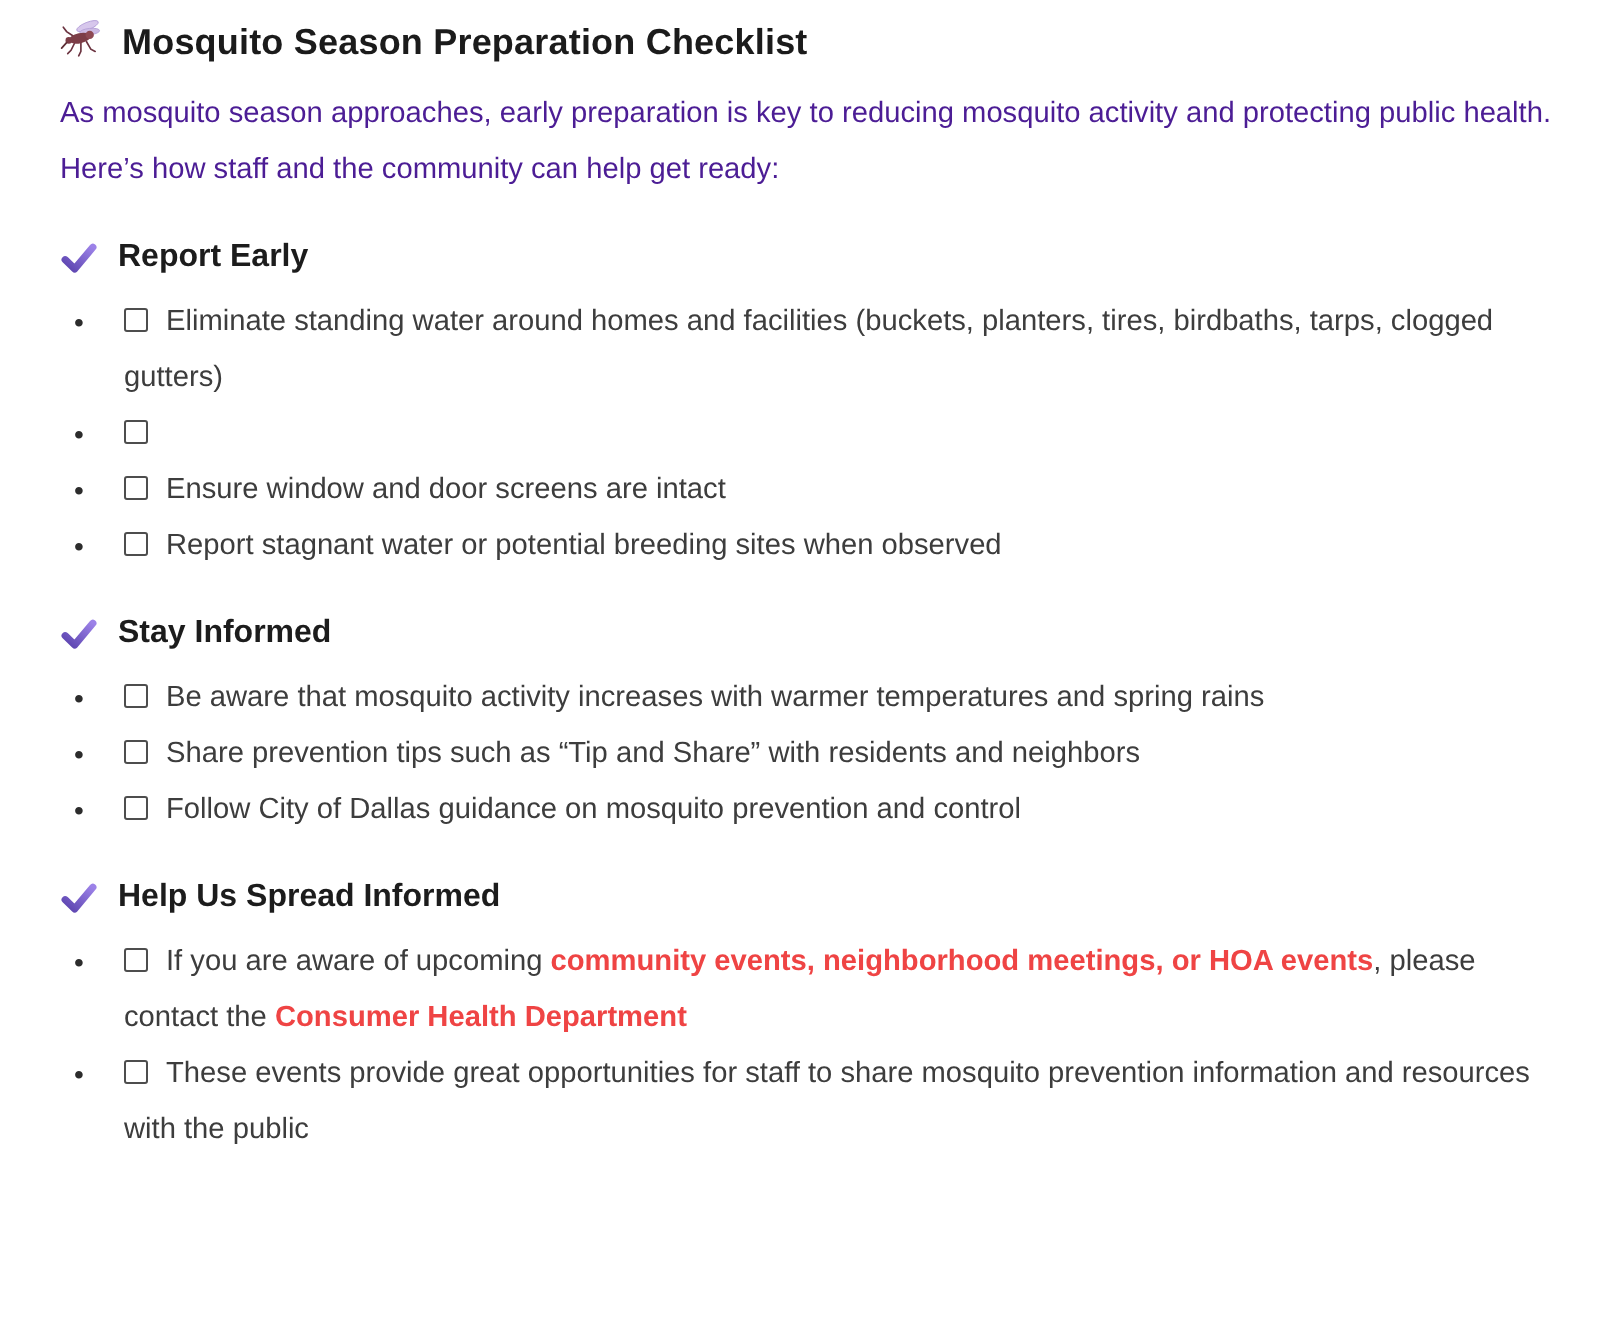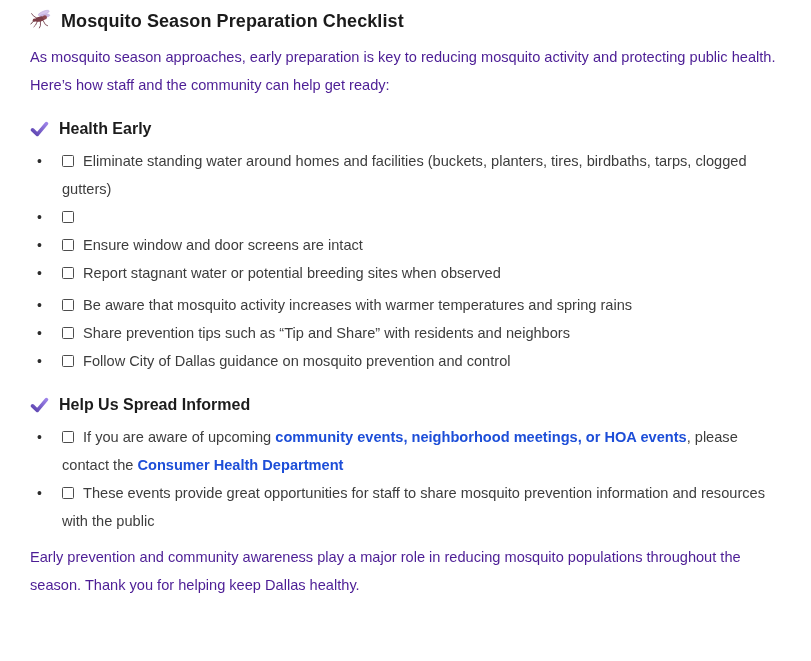--- a/index.html
+++ b/index.html
@@ -65,21 +65,21 @@
   .checkbox {
     display: inline-block;
     width: 12px;
     height: 12px;
     border: 1.4px solid #4d4d4d;
     border-radius: 1.5px;
     margin-right: 9px;
     margin-bottom: -1px;
     background: #ffffff;
   }
-  .seg-bold { font-weight: 700; color: #1d4ed8; }
+  .seg-bold { font-weight: 700; color: #ef4444; }
   .hidden-defs { position: absolute; width: 0; height: 0; }
 </style>
 </head>
 <body>
 
 <svg class="hidden-defs" aria-hidden="true">
   <defs>
     <linearGradient id="checkGrad" x1="0" y1="1" x2="1" y2="0">
       <stop offset="0" stop-color="#5b43ae"></stop>
       <stop offset="1" stop-color="#9c82e8"></stop>
@@ -107,40 +107,45 @@
     <h1 class="page-title">Mosquito Season Preparation Checklist</h1>
   </div>
 
   <p class="paragraph">As mosquito season approaches, early preparation is key to reducing mosquito activity and protecting public health. Here’s how staff and the community can help get ready:</p>
 
   <div>
       <div class="section-heading">
   <svg width="19" height="16" viewBox="0 0 22 18">
     <path d="M3 10 L8.5 15.3 L19 2.8" fill="none" stroke="url(#checkGrad)" stroke-width="4.2" stroke-linecap="round" stroke-linejoin="round"></path>
   </svg>
-<span class="section-heading-label">Health Early</span>
+<span class="section-heading-label">Report Early</span>
       </div>
       <ul class="checklist">
         <li class="checklist-item"><span class="bullet-dot">•</span><span class="checkbox"></span><span class="seg">Eliminate standing water around homes and facilities (buckets, planters, tires, birdbaths, tarps, clogged gutters)</span></li>
         <li class="checklist-item"><span class="bullet-dot">•</span><span class="checkbox"></span></li>
         <li class="checklist-item"><span class="bullet-dot">•</span><span class="checkbox"></span><span class="seg">Ensure window and door screens are intact</span></li>
         <li class="checklist-item"><span class="bullet-dot">•</span><span class="checkbox"></span><span class="seg">Report stagnant water or potential breeding sites when observed</span></li>
       </ul>
+      <div class="section-heading">
+  <svg width="19" height="16" viewBox="0 0 22 18">
+    <path d="M3 10 L8.5 15.3 L19 2.8" fill="none" stroke="url(#checkGrad)" stroke-width="4.2" stroke-linecap="round" stroke-linejoin="round"></path>
+  </svg>
+<span class="section-heading-label">Stay Informed</span>
+      </div>
       <ul class="checklist">
         <li class="checklist-item"><span class="bullet-dot">•</span><span class="checkbox"></span><span class="seg">Be aware that mosquito activity increases with warmer temperatures and spring rains</span></li>
         <li class="checklist-item"><span class="bullet-dot">•</span><span class="checkbox"></span><span class="seg">Share prevention tips such as “Tip and Share” with residents and neighbors</span></li>
         <li class="checklist-item"><span class="bullet-dot">•</span><span class="checkbox"></span><span class="seg">Follow City of Dallas guidance on mosquito prevention and control</span></li>
       </ul>
       <div class="section-heading">
   <svg width="19" height="16" viewBox="0 0 22 18">
     <path d="M3 10 L8.5 15.3 L19 2.8" fill="none" stroke="url(#checkGrad)" stroke-width="4.2" stroke-linecap="round" stroke-linejoin="round"></path>
   </svg>
 <span class="section-heading-label">Help Us Spread Informed</span>
       </div>
       <ul class="checklist">
         <li class="checklist-item"><span class="bullet-dot">•</span><span class="checkbox"></span><span class="seg">If you are aware of upcoming </span><span class="seg-bold">community events, neighborhood meetings, or HOA events</span><span class="seg">, please contact the </span><span class="seg-bold">Consumer Health Department</span></li>
         <li class="checklist-item"><span class="bullet-dot">•</span><span class="checkbox"></span><span class="seg">These events provide great opportunities for staff to share mosquito prevention information and resources with the public</span></li>
       </ul>
     </div>
 
-  <p class="paragraph outro">Early prevention and community awareness play a major role in reducing mosquito populations throughout the season. Thank you for helping keep Dallas healthy.</p>
 
 </main>
 
 </body></html>

